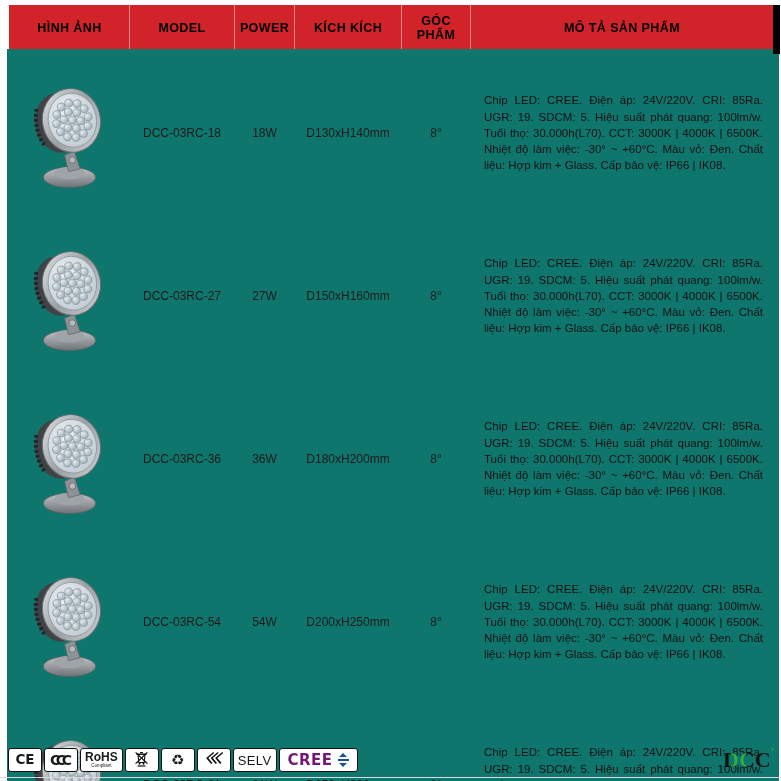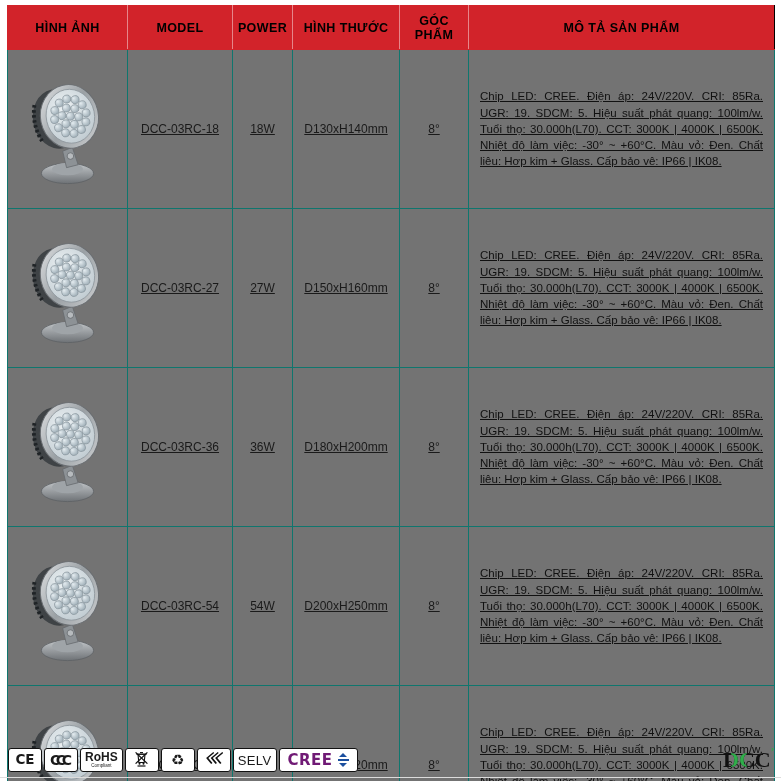--- a/index.html
+++ b/index.html
@@ -10,24 +10,24 @@
   .catalog-table{
     position:absolute;left:7px;top:5px;width:767px;
     border-collapse:collapse;table-layout:fixed;
   }
   .catalog-table th{
     background:#d2232a;color:#000000;height:43px;
     font-size:12.5px;font-weight:bold;letter-spacing:.4px;
     border:1px solid #d2232a;border-right:1px solid rgba(255,255,255,.45);
     padding:0;text-align:center;vertical-align:middle;
   }
-  .catalog-table th:last-child{border-right:1px solid #000000;}
+  .catalog-table th:last-child{border-right:7px solid #000000;}
   .catalog-table td{
-    border:1px solid #0f766e;height:138px;padding:0;
-    text-align:center;vertical-align:middle;font-size:12px;background:#737373;text-decoration:underline;
+    border:5px solid #0f766e;height:138px;padding:0;
+    text-align:center;vertical-align:middle;font-size:12px;background:#0f766e;
   }
   .catalog-table td.desc{
     text-align:justify;vertical-align:middle;
     padding:10px 11px;font-size:11.5px;line-height:1.42;color:#111;
   }
   .photo-wrap{display:flex;align-items:center;justify-content:center;height:100%;}
   
   .badge-strip{
     position:absolute;left:8px;top:748px;display:flex;align-items:stretch;gap:2px;
   }
@@ -72,21 +72,21 @@
       <col style="width:60px">
     <col style="width:107px">
       <col style="width:69px">
       <col style="width:306px">
   </colgroup>
   <thead>
     <tr>
       <th>HÌNH ẢNH</th>
       <th>MODEL</th>
       <th>POWER</th>
-      <th>HÌNH THƯỚC</th>
+      <th>KÍCH KÍCH</th>
       <th>GÓC PHẨM</th>
       <th>MÔ TẢ SẢN PHẨM</th>
     </tr>
   </thead>
   <tbody>
     <tr>
       <td>
           <div class="photo-wrap">
   <svg viewBox="0 0 100 118" width="97" height="114" aria-hidden="true">
     <defs>

